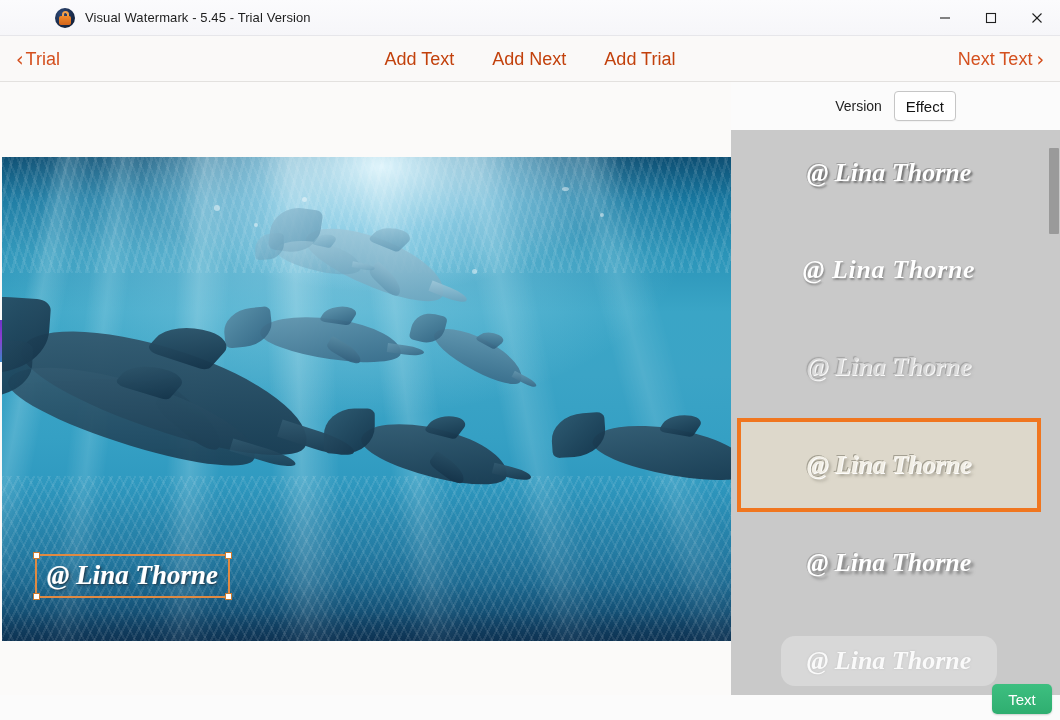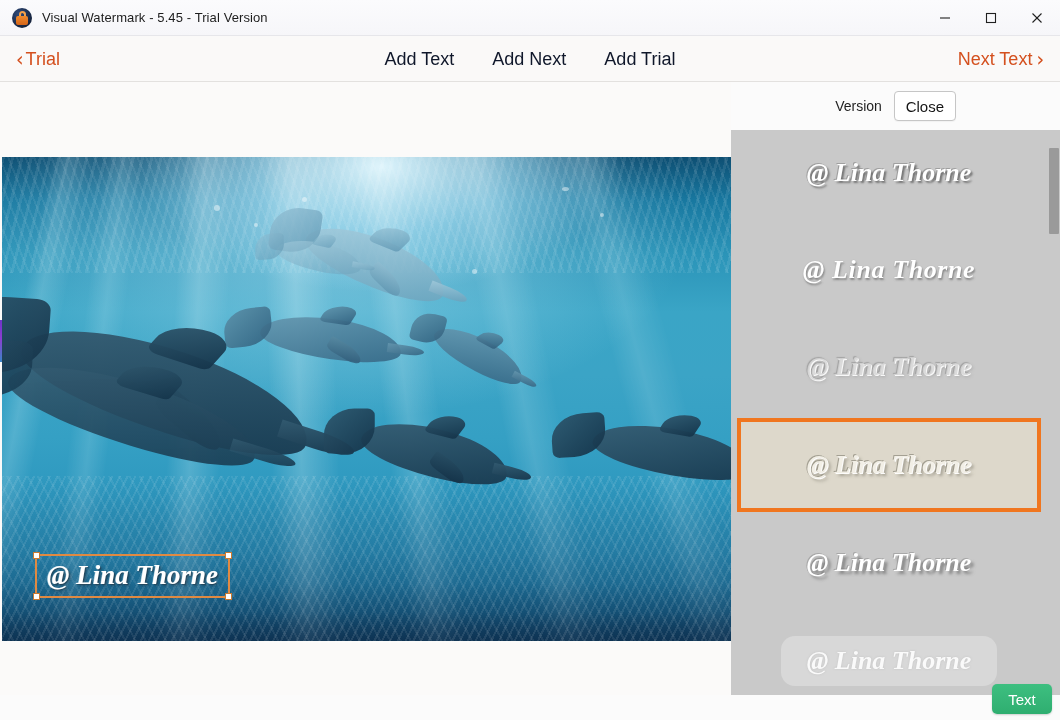--- a/index.html
+++ b/index.html
@@ -27,20 +27,21 @@
   .titlebar {
     position: absolute;
     left: 0; top: 0;
     width: 1060px;
     height: 36px;
     background: linear-gradient(#fbfbfd, #f6f6f9);
     border-bottom: 1px solid #e6e6ea;
     display: flex;
     align-items: center;
     box-sizing: border-box;
+    padding-left: 43px;
   }
   .app-icon {
     width: 20px; height: 20px;
     margin-left: 12px;
     border-radius: 50%;
     background: radial-gradient(circle at 35% 30%, #2e4a7a 0%, #16243f 70%, #0c1527 100%);
     position: relative;
     flex: none;
   }
   .app-icon .lock-body {
@@ -111,21 +112,21 @@
     left: 0; top: 0;
     width: 1060px; height: 46px;
     display: flex;
     align-items: center;
     justify-content: center;
     gap: 38px;
     pointer-events: none;
   }
   .tb-center > * { pointer-events: auto; }
   .tb-link {
-    color: #0f172a;
+    color: #c2410c;
     font-size: 18px;
     white-space: nowrap;
   }
   .tb-next {
     position: absolute;
     right: 16px; top: 0;
     height: 46px;
     display: flex;
     align-items: center;
     color: #d4501e;
@@ -596,21 +597,21 @@
         <div class="wm-handle" style="right:-4px;top:-4px;"></div>
         <div class="wm-handle" style="left:-4px;bottom:-4px;"></div>
         <div class="wm-handle" style="right:-4px;bottom:-4px;"></div>
       </div>
     </div>
   </div>
 
   <div class="panel">
     <div class="panel-head">
       <span class="eff-label">Version</span>
-      <div class="close-btn">Close</div>
+      <div class="close-btn">Effect</div>
     </div>
 
     <div class="eff-list">
       <div class="eff-item fx-1" style="top:0px;">
         <span class="eff-text">@ Lina Thorne</span>
       </div>
       <div class="eff-item fx-2" style="top:97px;">
         <span class="eff-text">@ Lina Thorne</span>
       </div>
       <div class="eff-item fx-3" style="top:194px;">

